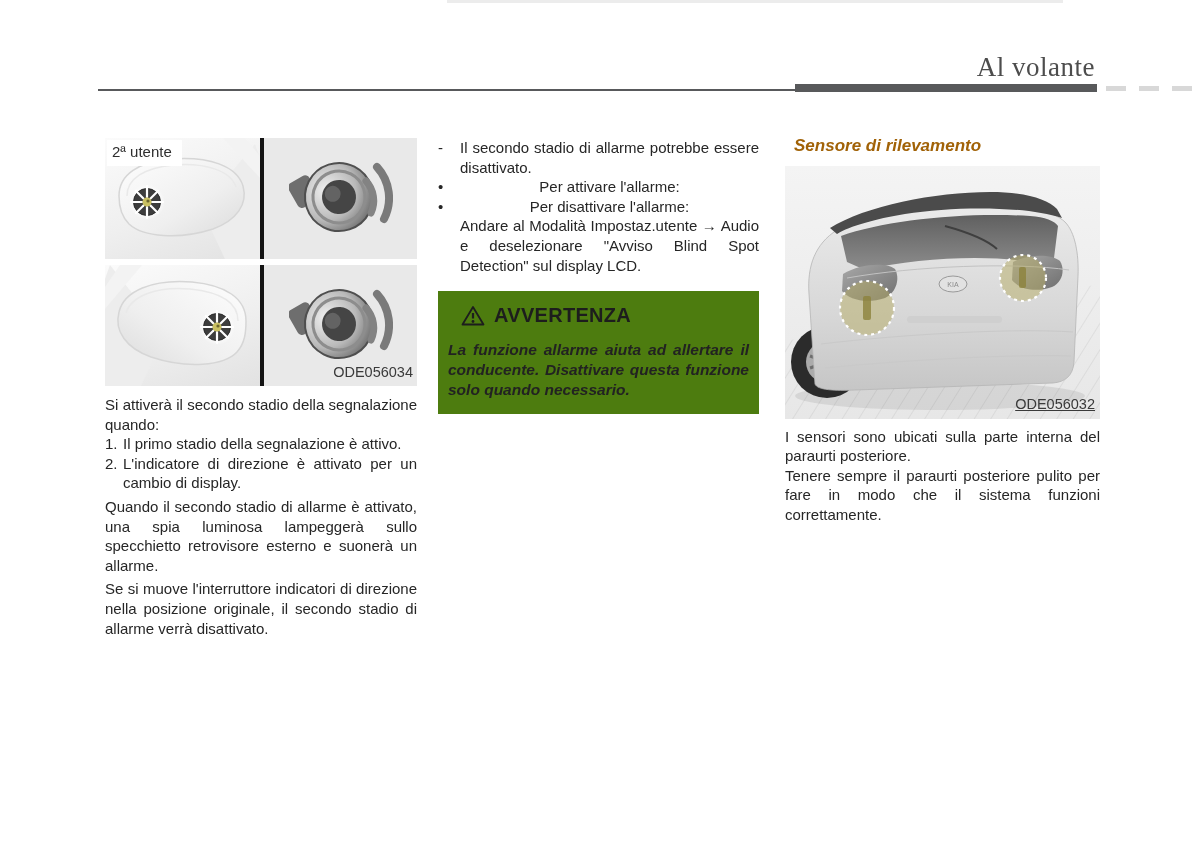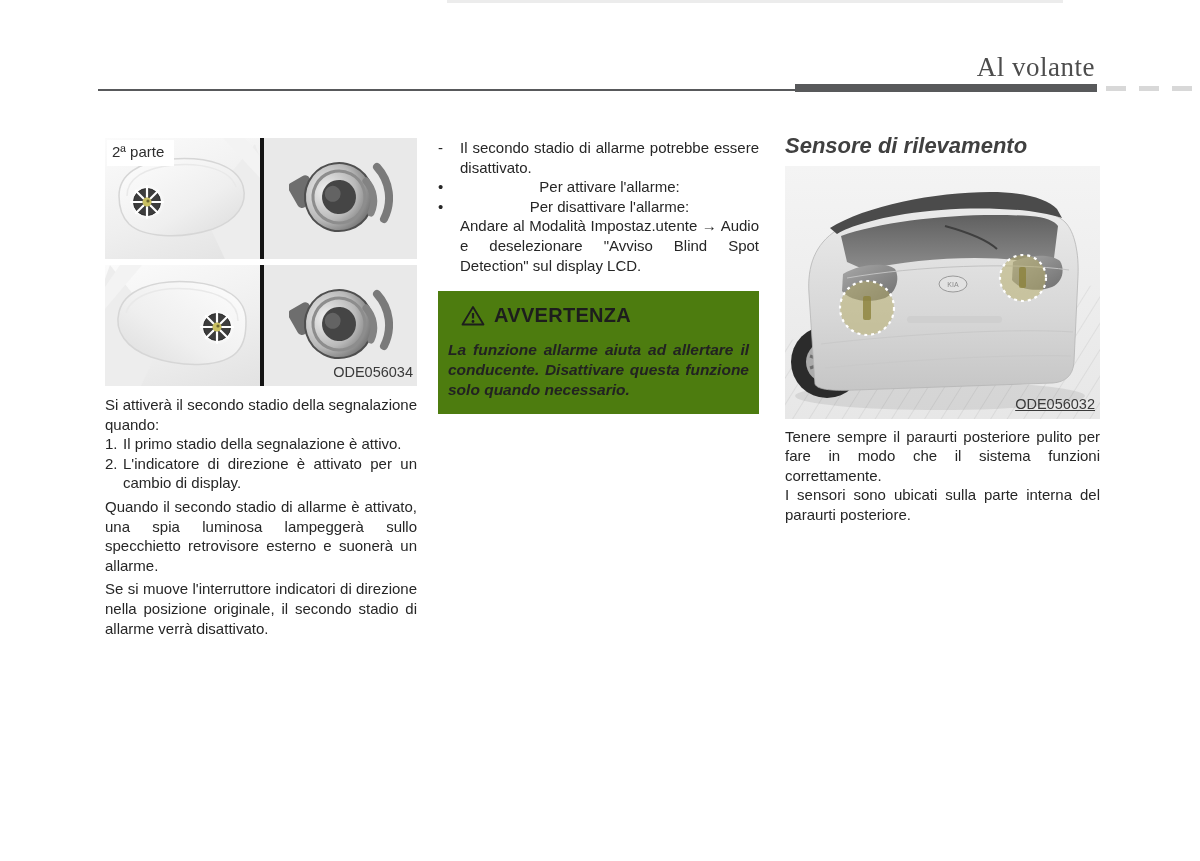--- a/index.html
+++ b/index.html
@@ -42,21 +42,21 @@
   .mid-item { display:flex; }
   .mid-item .marker { flex:none; width:22px; }
   .mid-item .content { flex:1; }
   .mid-item .ititle { text-align:center; }
   .mid-item .ibody { text-align:justify; }
   .warning-box { margin-top:16px; background:#4d7c0f; padding:10px 10px 14px 10px; }
   .warning-title-row { display:flex; align-items:center; gap:9px; padding-left:13px; margin:4px 0 8px 0; }
   .warning-title { font-size:20px; font-weight:bold; color:#1d1d1d; letter-spacing:.3px; }
   .warning-body { font-size:15.5px; line-height:20px; font-weight:bold; font-style:italic; text-align:justify; color:#222;margin-top:14px; }
   
-  .subsection-heading { font-size:22px; font-weight:bold; font-style:italic; color:#404040; margin-bottom:10px; }
+  .subsection-heading { font-size:17px; font-weight:bold; font-style:italic; color:#a16207; margin-bottom:10px;margin-left:9px; }
   .figure2 { position:relative; width:315px; height:253px; margin-bottom:8px;
     background:linear-gradient(#f4f4f4,#e7e7e7); overflow:hidden; }
   .fig2-caption { position:absolute; right:5px; bottom:4px; font-size:14.5px; color:#3a3a3a;text-decoration:underline; }
   
   .footer-divider { position:absolute; left:0; top:779px; width:1200px; border-top:2px dashed #8c8c8c; }
   .footer-page-divider { position:absolute; left:1094px; top:781px; height:80px; border-left:2px dashed #8c8c8c; }
   .footer-chapter { position:absolute; left:1058px; top:786px; width:28px; text-align:right; font-size:21px; color:#1e1e1e; }
   .footer-page { position:absolute; left:1103px; top:786px; font-size:21px; color:#1e1e1e;text-align:right; }
 </style>
 </head>
@@ -185,21 +185,21 @@
               <circle cx="50" cy="46" r="34" fill="url(#coneG)" stroke="#4f4f4f" stroke-width="2"></circle>
               <circle cx="50" cy="46" r="26" fill="none" stroke="#8d8d8d" stroke-width="3"></circle>
               <circle cx="50" cy="46" r="17" fill="#454545"></circle>
               <circle cx="45" cy="41" r="8" fill="#636363"></circle>
             </g>
             <path d="M 88,16 A 46,46 0 0 1 95,68" fill="none" stroke="#7a7a7a" stroke-width="8" stroke-linecap="round"></path>
             <path d="M 77,30 A 29,29 0 0 1 82,62" fill="none" stroke="#838383" stroke-width="7" stroke-linecap="round"></path>
           </svg>
         </div>
       </div>
-      <div class="stage-label">2ª parte</div>
+      <div class="stage-label">2ª utente</div>
       <div class="fig1-caption">ODE056034</div>
     </div>
 
     <p class="body-text">Si attiverà il secondo stadio della segnalazione quando:</p>
     <div class="numbered-item">
       <span class="num">1.</span>
       <span class="txt">Il primo stadio della segnalazione è attivo.</span>
     </div>
     <div class="numbered-item">
       <span class="num">2.</span>
@@ -283,22 +283,22 @@
           <rect x="78" y="130" width="8" height="24" rx="2" fill="rgba(140,130,60,0.8)"></rect>
         </g>
         <g>
           <circle cx="238" cy="112" r="23" fill="rgba(181,172,99,0.5)" stroke="#ffffff" stroke-width="2.2" stroke-dasharray="3 4"></circle>
           <rect x="234" y="101" width="7" height="21" rx="2" fill="rgba(140,130,60,0.8)"></rect>
         </g>
       </svg>
       <div class="fig2-caption">ODE056032</div>
     </div>
 
+    <p class="body-text">I sensori sono ubicati sulla parte interna del paraurti posteriore.</p>
     <p class="body-text">Tenere sempre il paraurti posteriore pulito per fare in modo che il sistema funzioni correttamente.</p>
-    <p class="body-text">I sensori sono ubicati sulla parte interna del paraurti posteriore.</p>
   </div>
 
   <div class="footer-divider"></div>
   <div class="footer-page-divider"></div>
   <div class="footer-chapter">6</div>
   <div class="footer-page">85</div>
 
 </div>
 
 </body></html>

